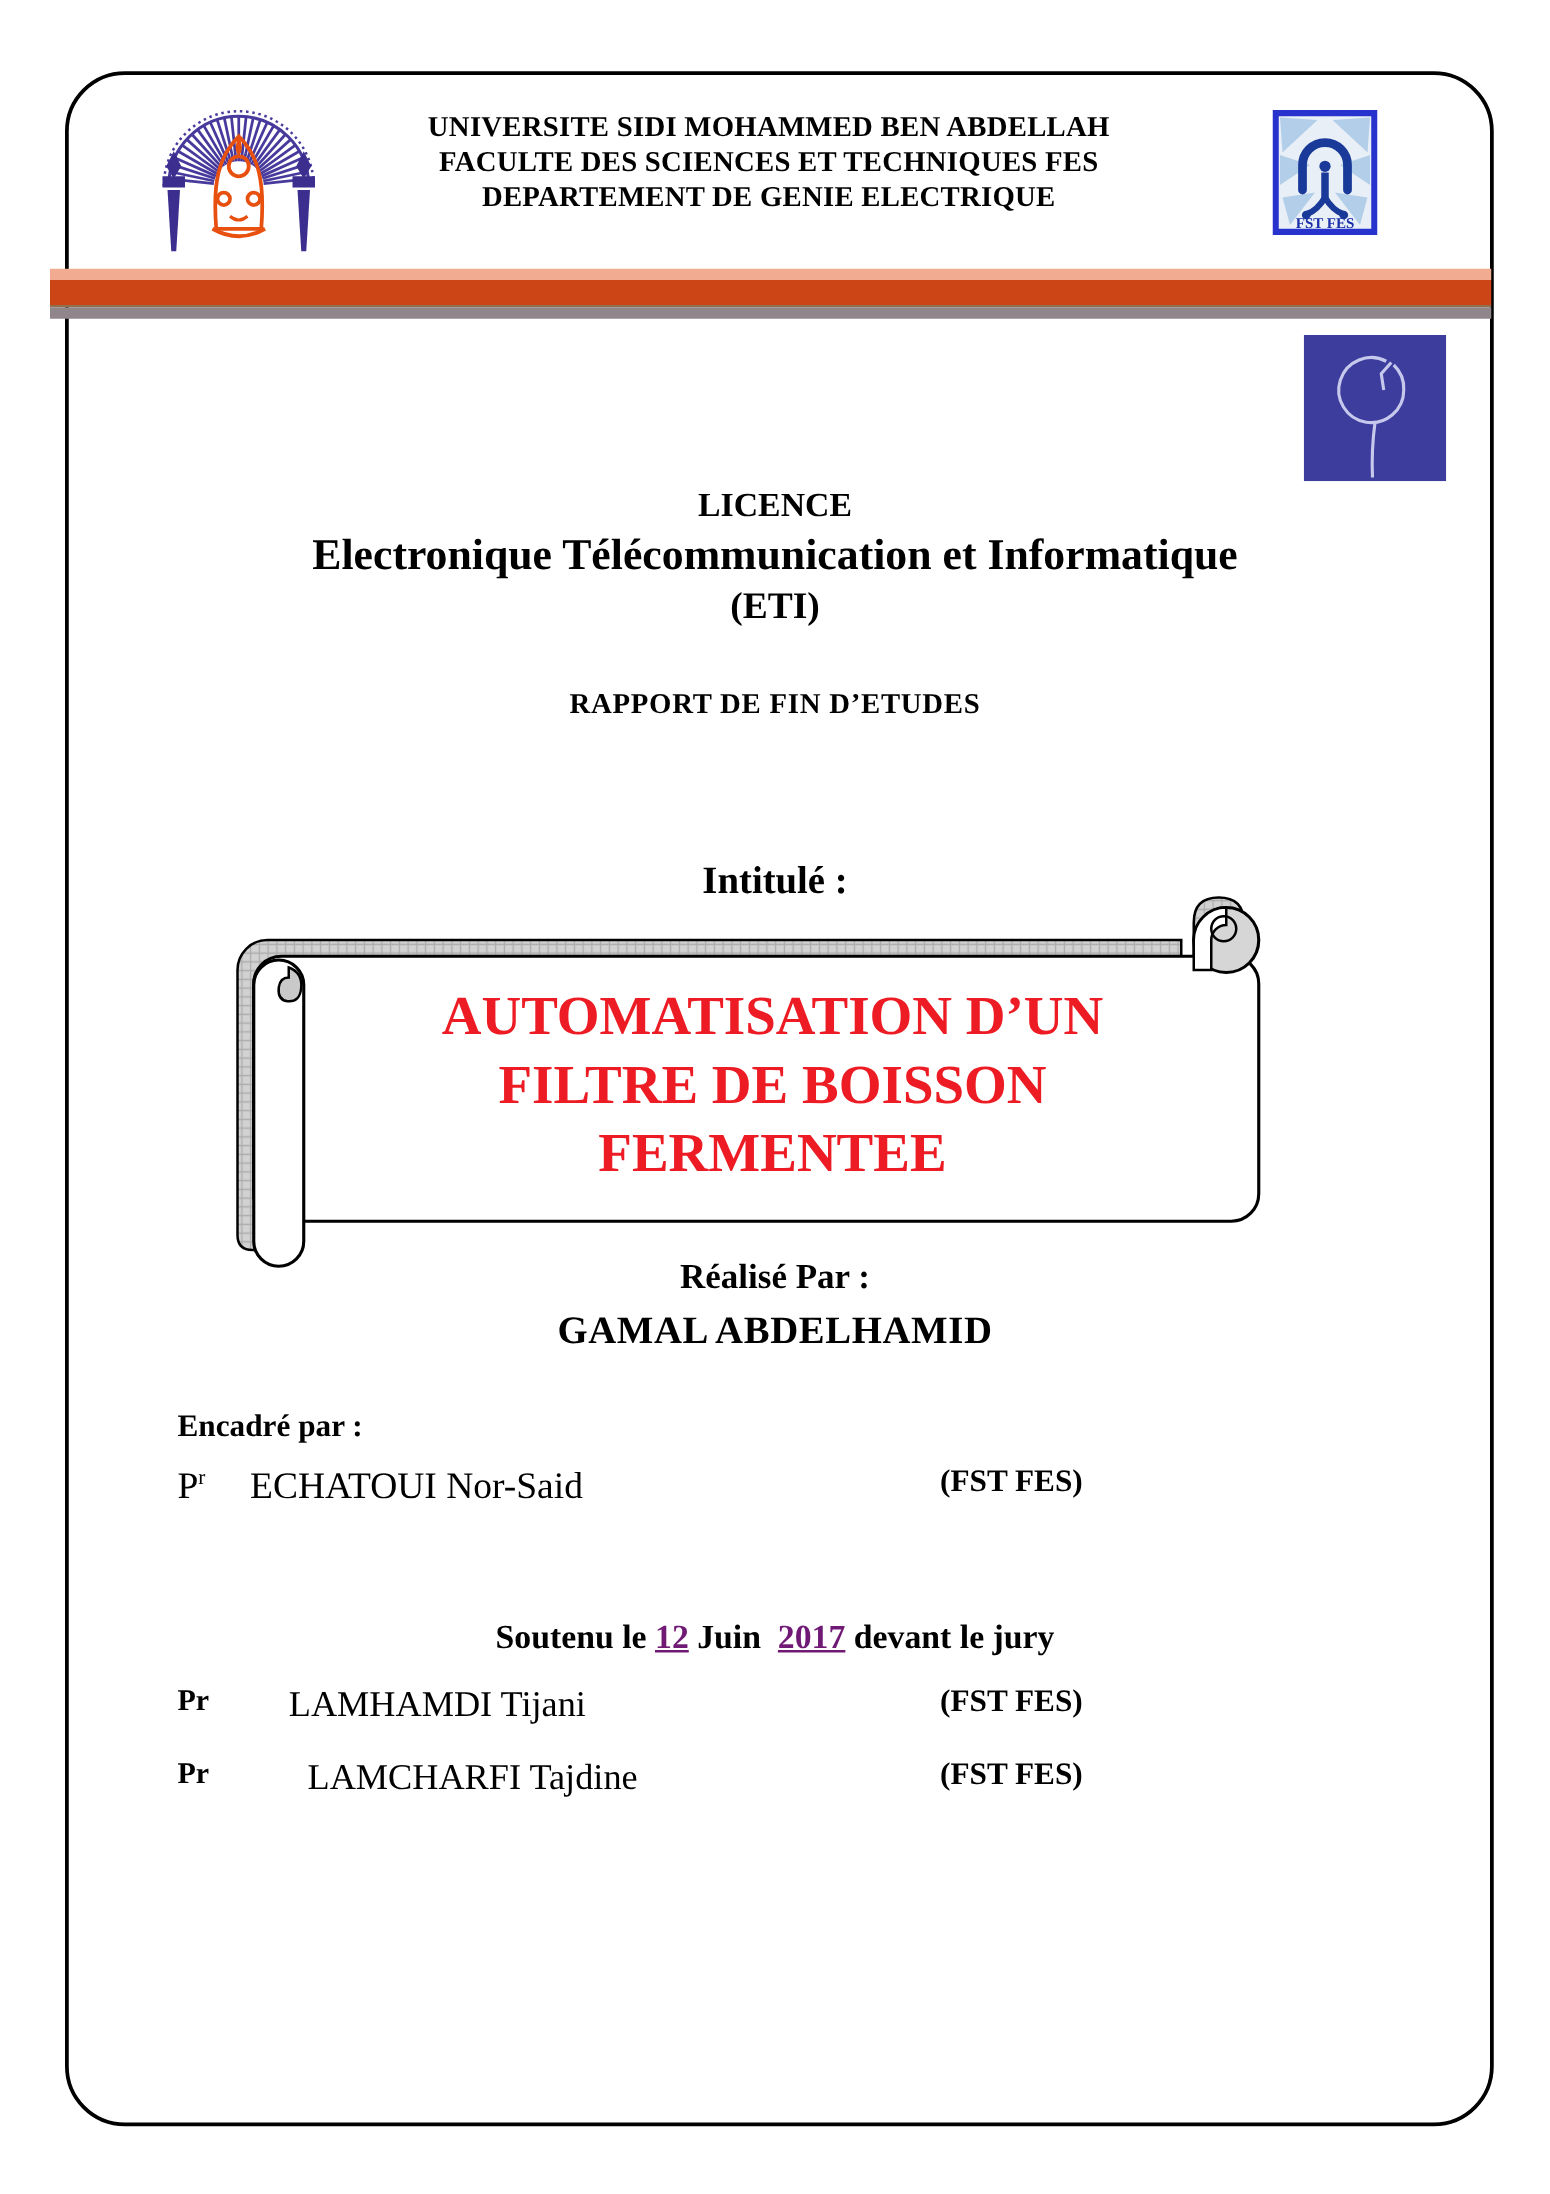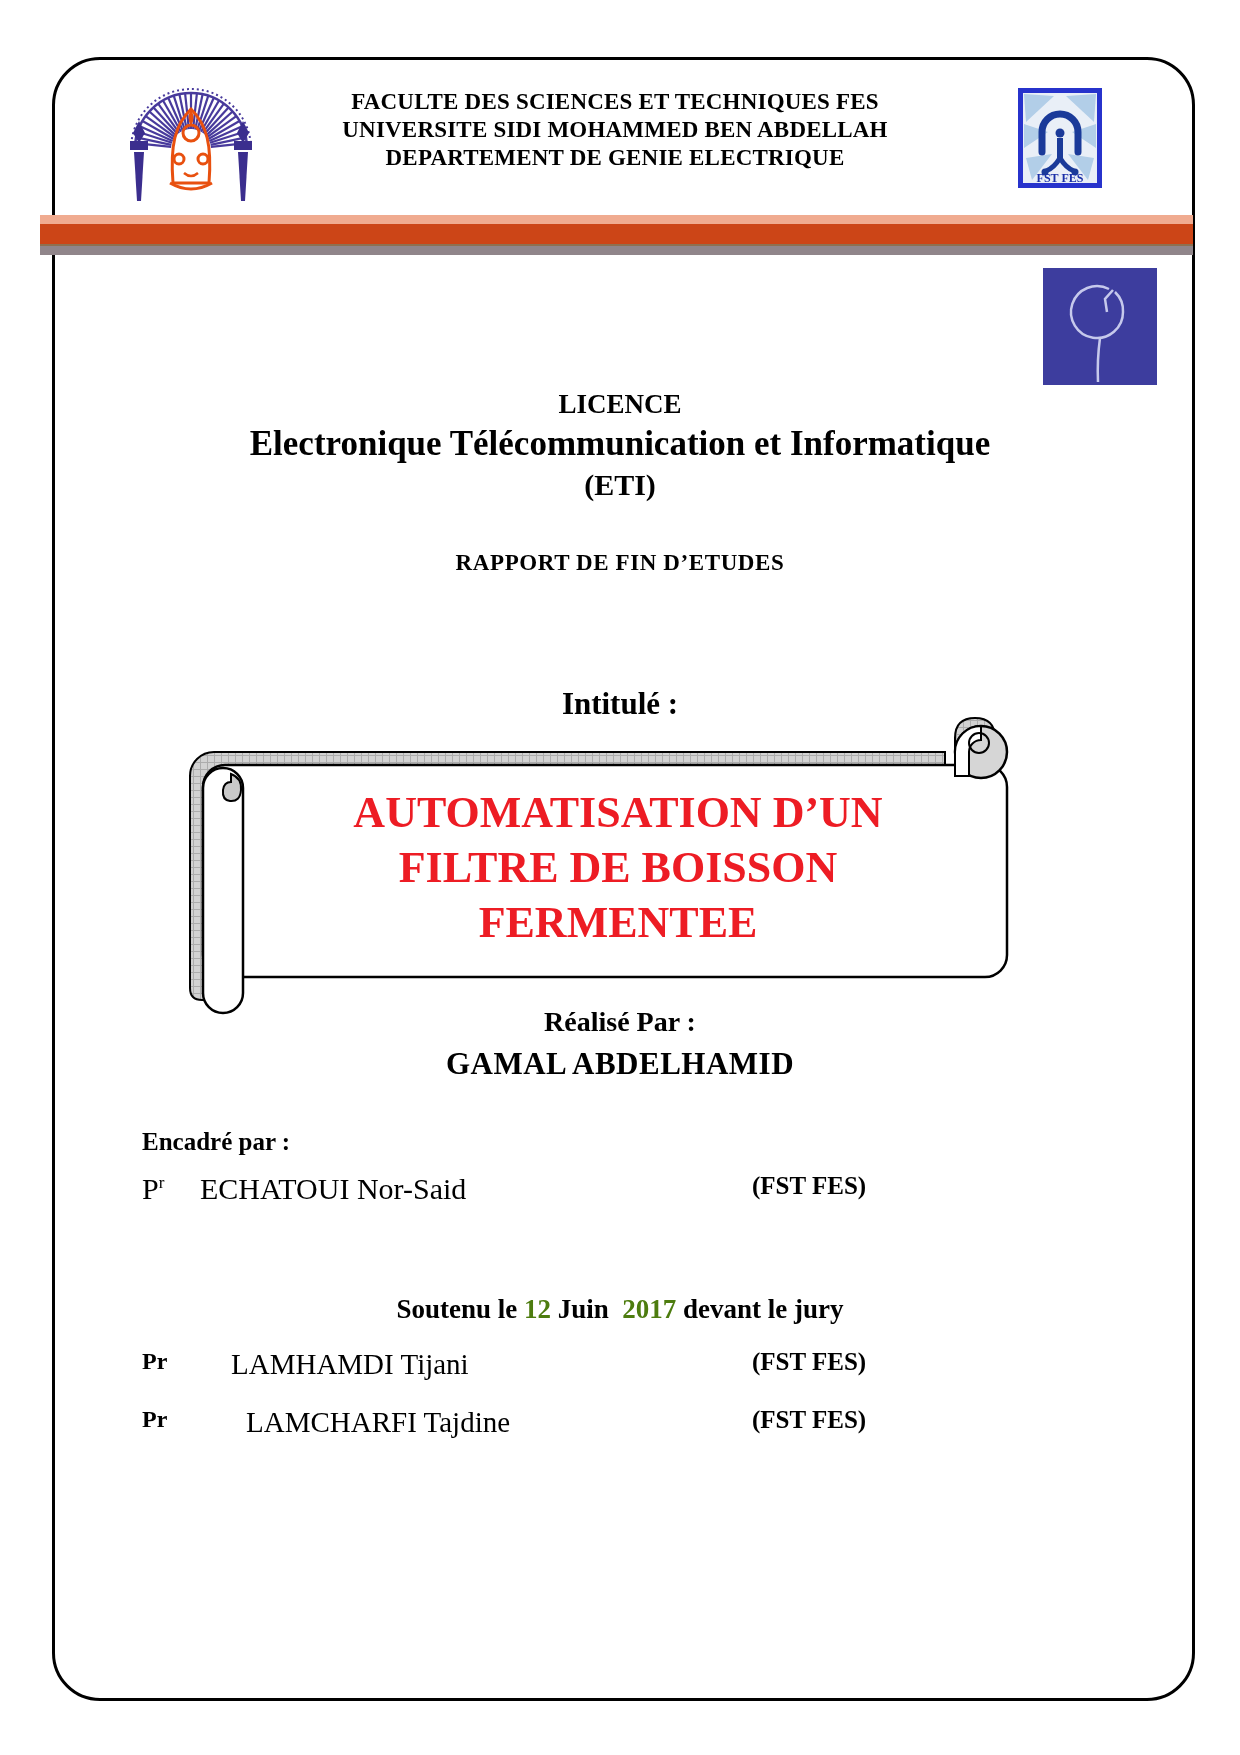--- a/index.html
+++ b/index.html
@@ -43,21 +43,21 @@
   .encadre-label{left:142px;top:1128px;font-weight:bold;font-size:25px;}
   
   .person-row{left:0;top:0;width:1240px;height:44px;}
   .person-title{position:absolute;left:142px;font-weight:bold;font-size:24px;}
   .advisor-p{position:absolute;left:142px;font-weight:normal;font-size:30px;}
   .advisor-p sup{font-size:17px;}
   .person-name{position:absolute;font-size:29px;font-weight:normal;}
   .person-affil{position:absolute;left:752px;font-weight:bold;font-size:25px;}
   .soutenu{left:120px;top:1294px;width:1000px;text-align:center;
     font-weight:bold;font-size:27px;white-space:pre;}
-  .red{color:#4d7c0f;}
+  .red{color:#701a75;text-decoration:underline;}
 </style>
 </head>
 <body>
 
 <div class="abs page-border"></div>
 
 <svg class="abs" style="left:120px;top:75px" width="142" height="130" viewBox="0 0 142 130">
   <g id="crest-fan">
       <line x1="51.1" y1="71.9" x2="15.3" y2="68.1" stroke="#483A9C" stroke-width="2.2"></line>
       <line x1="51.4" y1="69.8" x2="16.2" y2="62.4" stroke="#483A9C" stroke-width="2.2"></line>
@@ -108,22 +108,22 @@
     <path d="M50 108 Q71 120 92 108"></path>
     <circle cx="71" cy="58" r="8"></circle>
     <circle cx="59" cy="84" r="5"></circle>
     <circle cx="83" cy="84" r="5"></circle>
     <path d="M64 98 Q71 104 78 98" stroke-width="2.5"></path>
     <path d="M71 34 Q66 44 71 50 Q76 44 71 34" fill="#E8500F" stroke="none"></path>
   </g>
 </svg>
 
 <div class="abs header-text">
+  <div>UNIVERSITE SIDI MOHAMMED BEN ABDELLAH</div>
   <div>FACULTE DES SCIENCES ET TECHNIQUES FES</div>
-  <div>UNIVERSITE SIDI MOHAMMED BEN ABDELLAH</div>
   <div>DEPARTEMENT DE GENIE ELECTRIQUE</div>
 </div>
 
 <svg class="abs" style="left:1018px;top:88px" width="84" height="100" viewBox="0 0 84 100">
   <rect x="2.5" y="2.5" width="79" height="95" fill="#E9EFF7" stroke="#2733CC" stroke-width="5"></rect>
   <g fill="#A9C9E6" opacity="0.85">
     <polygon points="6,6 36,8 8,34"></polygon>
     <polygon points="78,6 48,8 76,34"></polygon>
     <polygon points="6,60 30,44 6,36"></polygon>
     <polygon points="78,60 54,44 78,36"></polygon>

